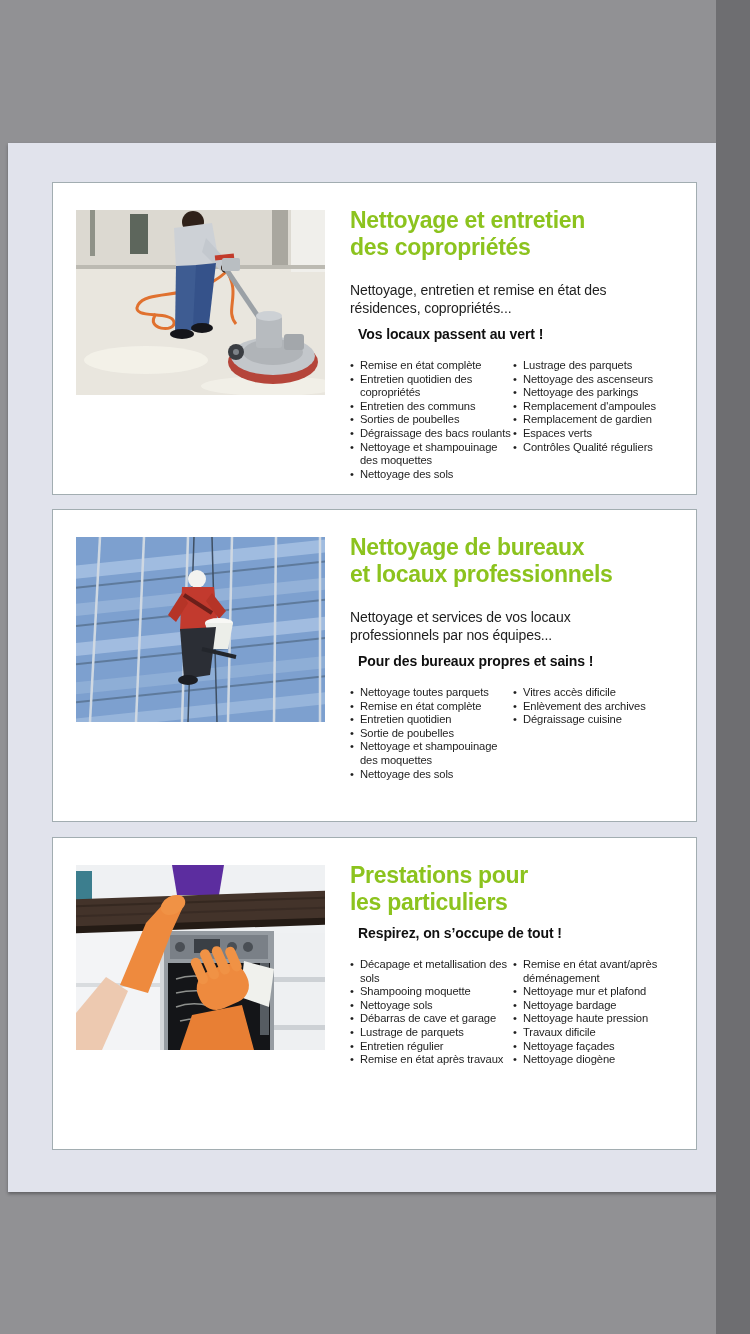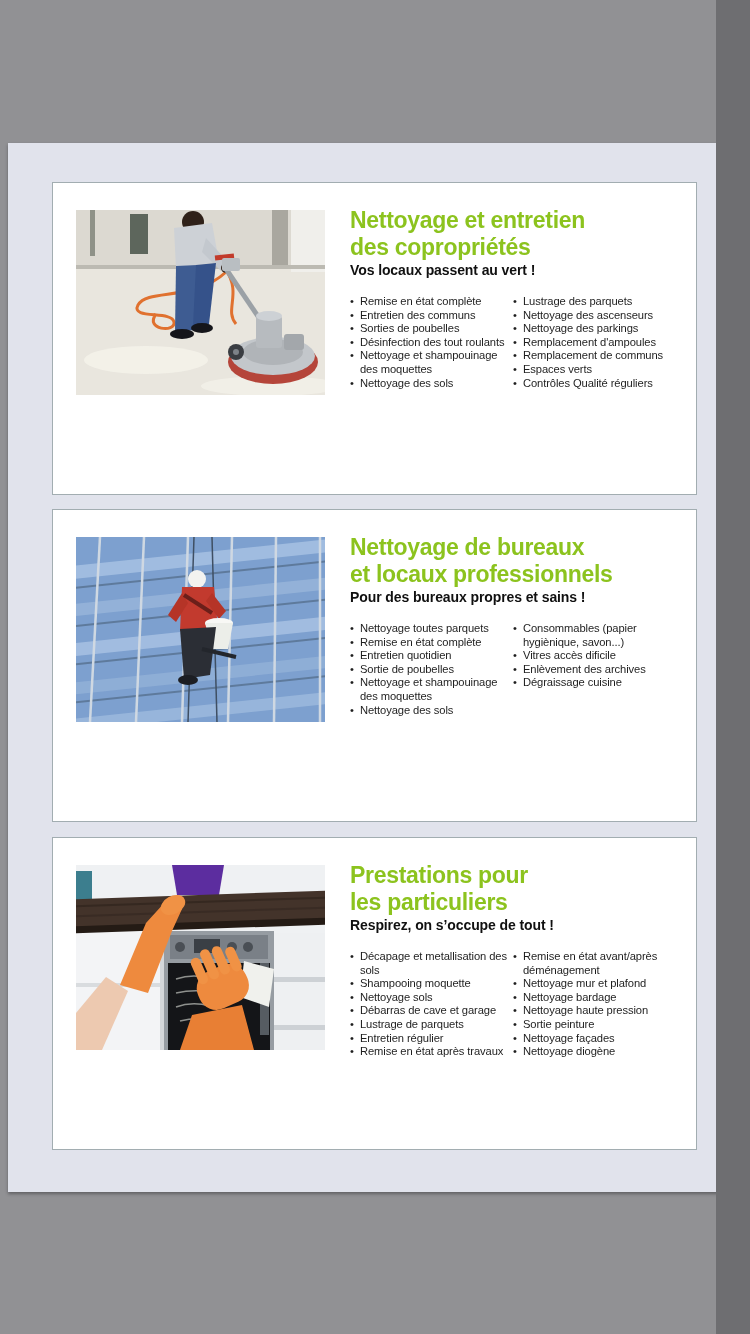--- a/index.html
+++ b/index.html
@@ -29,21 +29,21 @@
   .content{position:absolute;left:297px;top:24px;width:340px;}
   .title{
     margin:0;font-size:23px;line-height:27px;font-weight:bold;
     color:#8cc31e;letter-spacing:-0.3px;white-space:pre-line;
   }
   .desc{
     margin:20px 0 0 0;font-size:14px;line-height:18px;color:#1e1e1e;
     white-space:pre-line;letter-spacing:-0.1px;
   }
   .tagline{
-    margin:0;font-size:14px;line-height:18px;font-weight:bold;color:#101010;
+    margin:8px;font-size:14px;line-height:18px;font-weight:bold;color:#101010;
     letter-spacing:-0.1px;
   }
   .cols{display:flex;margin-top:16px;}
   ul.bullets{
     list-style:none;margin:0;padding:0;
     font-size:11.2px;line-height:13.6px;color:#1e1e1e;letter-spacing:-0.1px;
   }
   ul.bullets.left{width:163px;margin-right:0;}
   ul.bullets.right{width:170px;}
   ul.bullets li{position:relative;padding-left:10px;}
@@ -86,36 +86,39 @@
           <rect x="180" y="106" width="26" height="32" rx="3" fill="#b7bbbf"></rect>
           <ellipse cx="193" cy="106" rx="13" ry="5" fill="#cdd1d5"></ellipse>
           <rect x="208" y="124" width="20" height="16" rx="3" fill="#a3a7ab"></rect>
           <circle cx="160" cy="142" r="8" fill="#3a3d42"></circle>
           <circle cx="160" cy="142" r="3" fill="#7d8288"></circle>
         </svg>
       </div>
       <div class="content">
         <h2 class="title">Nettoyage et entretien
 des copropriétés</h2>
+        <p class="desc">Nettoyage, entretien et remise en état des
+résidences, copropriétés...</p>
         <p class="tagline">Vos locaux passent au vert !</p>
         <div class="cols">
           <ul class="bullets left">
               <li>Remise en état complète</li>
+              <li>Entretien quotidien des copropriétés</li>
               <li>Entretien des communs</li>
               <li>Sorties de poubelles</li>
-              <li>Désinfection des tout roulants</li>
+              <li>Dégraissage des bacs roulants</li>
               <li>Nettoyage et shampouinage des moquettes</li>
               <li>Nettoyage des sols</li>
             </ul>
           <ul class="bullets right">
               <li>Lustrage des parquets</li>
               <li>Nettoyage des ascenseurs</li>
               <li>Nettoyage des parkings</li>
               <li>Remplacement d'ampoules</li>
-              <li>Remplacement de communs</li>
+              <li>Remplacement de gardien</li>
               <li>Espaces verts</li>
               <li>Contrôles Qualité réguliers</li>
             </ul>
         </div>
       </div>
     </section>
 
     <section class="card c1">
       <div class="photo">
         <svg viewBox="0 0 249 185" width="249" height="185">
@@ -147,32 +150,33 @@
           <ellipse cx="143" cy="86" rx="14" ry="5" fill="#f8f8f5"></ellipse>
           <path d="M129 86 L157 86 L152 112 L136 112 Z" fill="#eceee9"></path>
           <path d="M104 92 L140 90 L134 138 L108 142 Z" fill="#2b2e35"></path>
           <ellipse cx="112" cy="143" rx="10" ry="5" fill="#1c1e23"></ellipse>
           <line x1="126" y1="112" x2="160" y2="120" stroke="#23262c" stroke-width="4"></line>
         </svg>
       </div>
       <div class="content">
         <h2 class="title">Nettoyage de bureaux
 et locaux professionnels</h2>
+        <p class="desc">Nettoyage et services de vos locaux
+professionnels par nos équipes...</p>
         <p class="tagline">Pour des bureaux propres et sains !</p>
         <div class="cols">
           <ul class="bullets left">
               <li>Nettoyage toutes parquets</li>
               <li>Remise en état complète</li>
               <li>Entretien quotidien</li>
               <li>Sortie de poubelles</li>
               <li>Nettoyage et shampouinage des moquettes</li>
               <li>Nettoyage des sols</li>
             </ul>
           <ul class="bullets right">
-              <li>Consommables (papier hygiènique, savon...)</li>
               <li>Vitres accès dificile</li>
               <li>Enlèvement des archives</li>
               <li>Dégraissage cuisine</li>
             </ul>
         </div>
       </div>
     </section>
 
     <section class="card c2">
       <div class="photo">
@@ -227,21 +231,21 @@
               <li>Débarras de cave et garage</li>
               <li>Lustrage de parquets</li>
               <li>Entretien régulier</li>
               <li>Remise en état après travaux</li>
             </ul>
           <ul class="bullets right">
               <li>Remise en état avant/après déménagement</li>
               <li>Nettoyage mur et plafond</li>
               <li>Nettoyage bardage</li>
               <li>Nettoyage haute pression</li>
-              <li>Sortie peinture</li>
+              <li>Travaux dificile</li>
               <li>Nettoyage façades</li>
               <li>Nettoyage diogène</li>
             </ul>
         </div>
       </div>
     </section>
 
   </div>
 </div>
 

